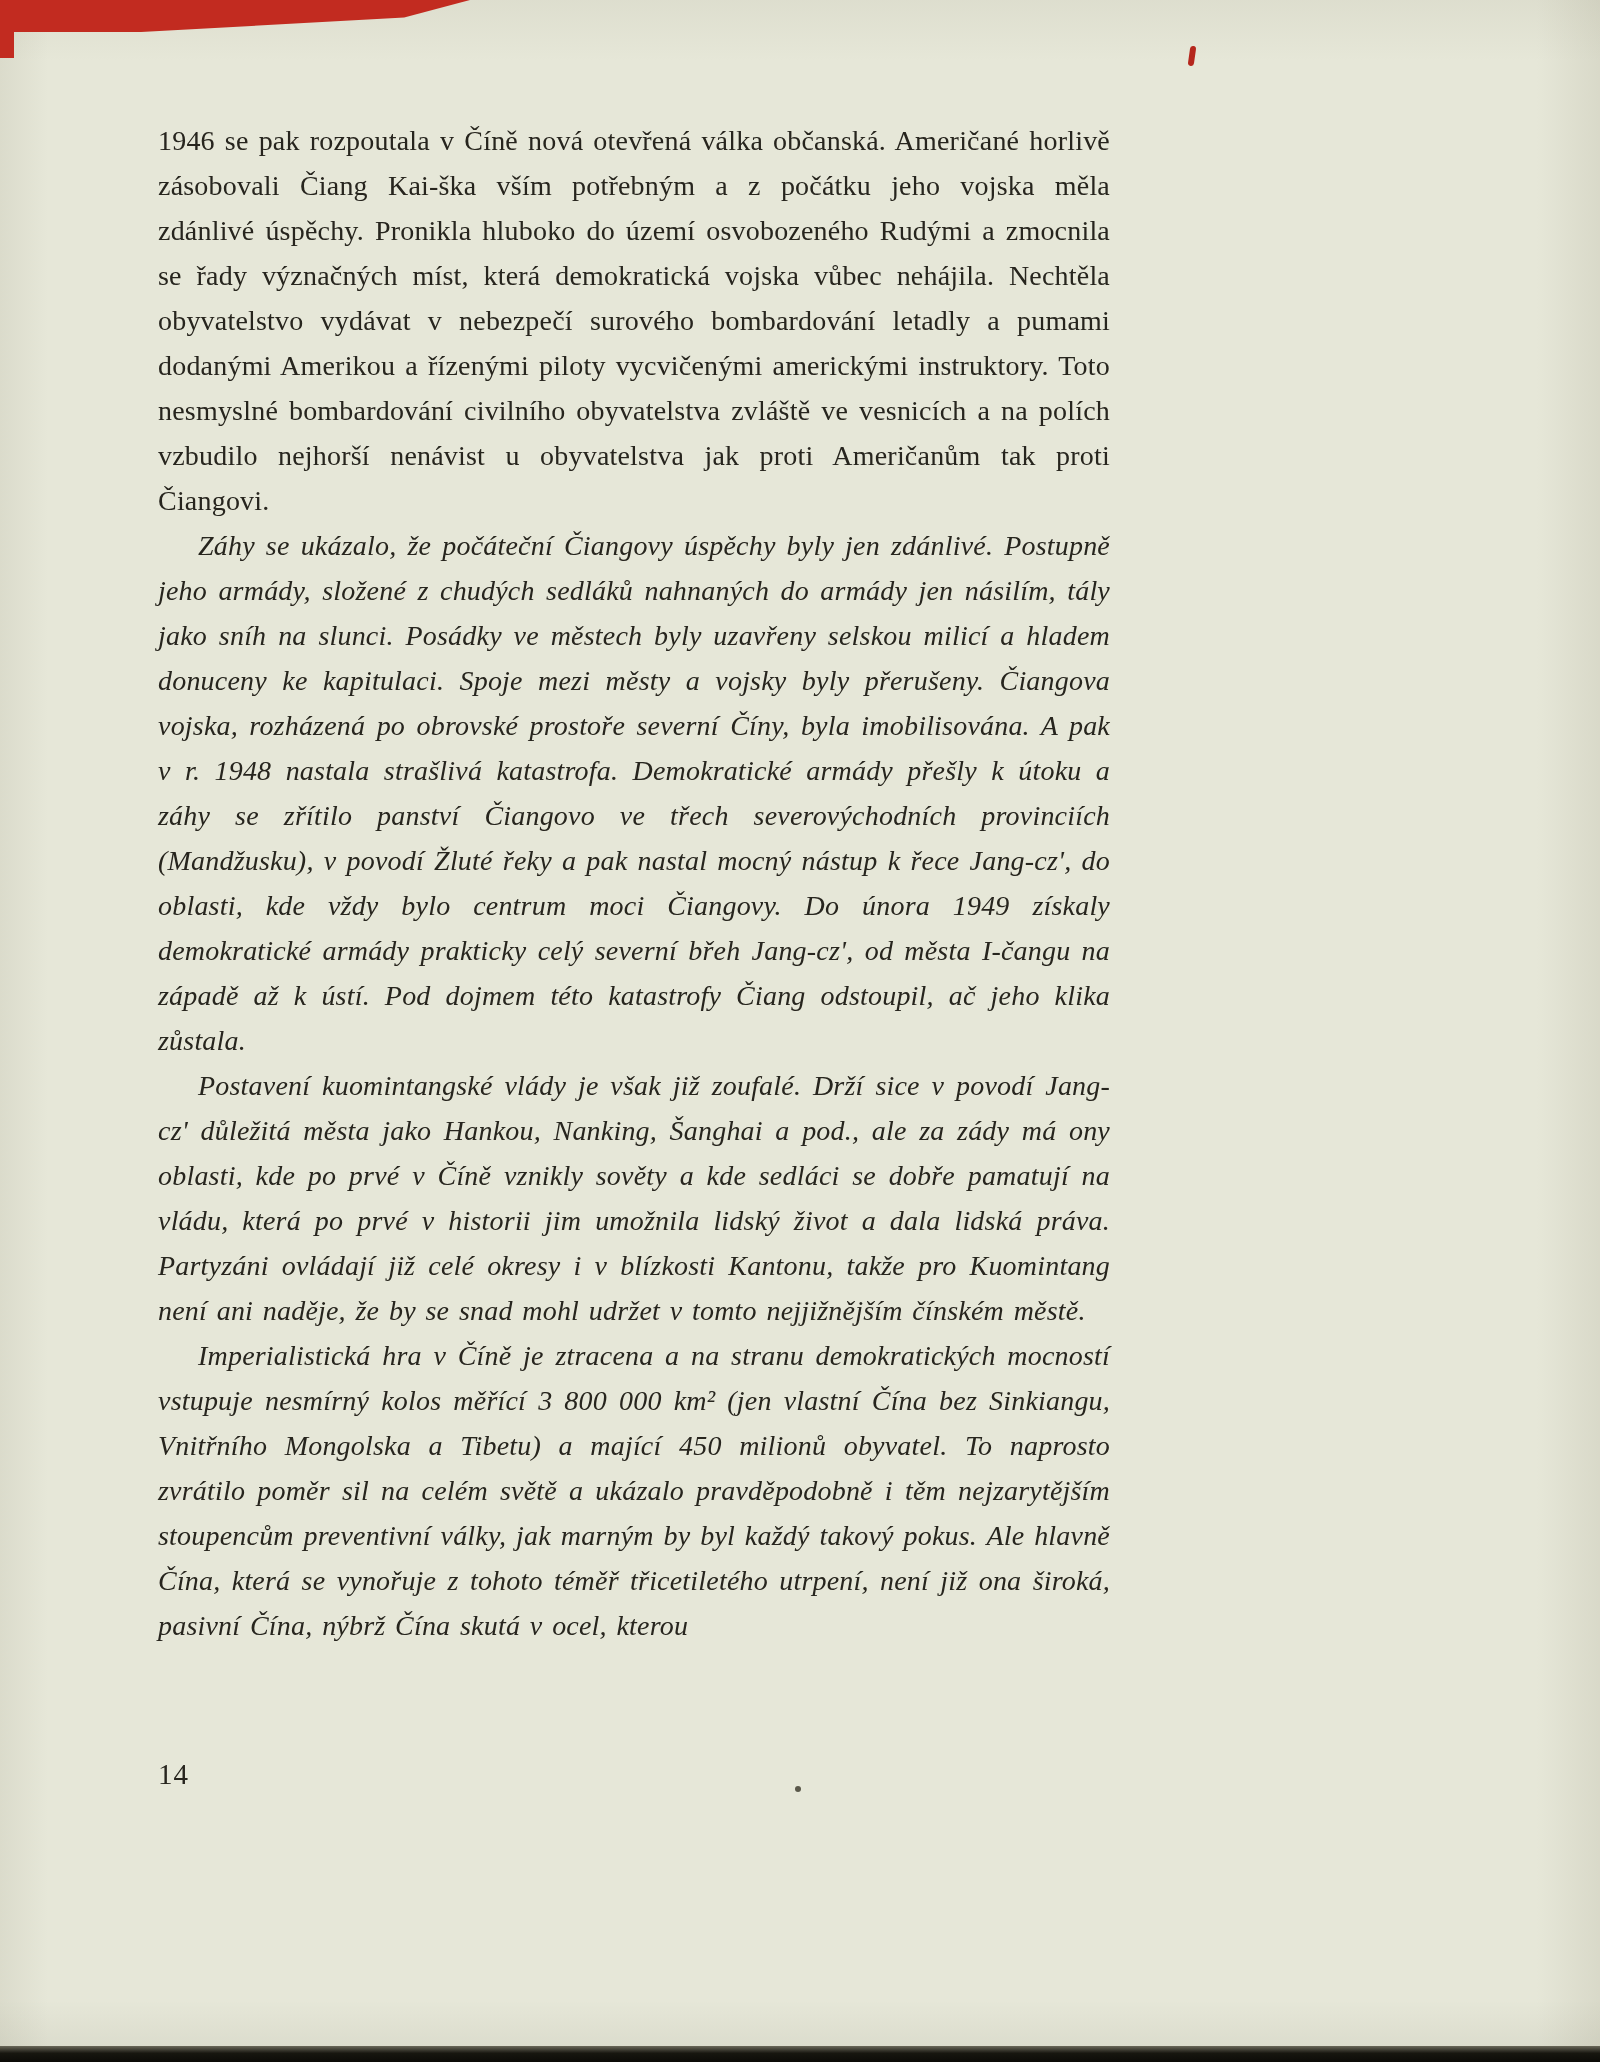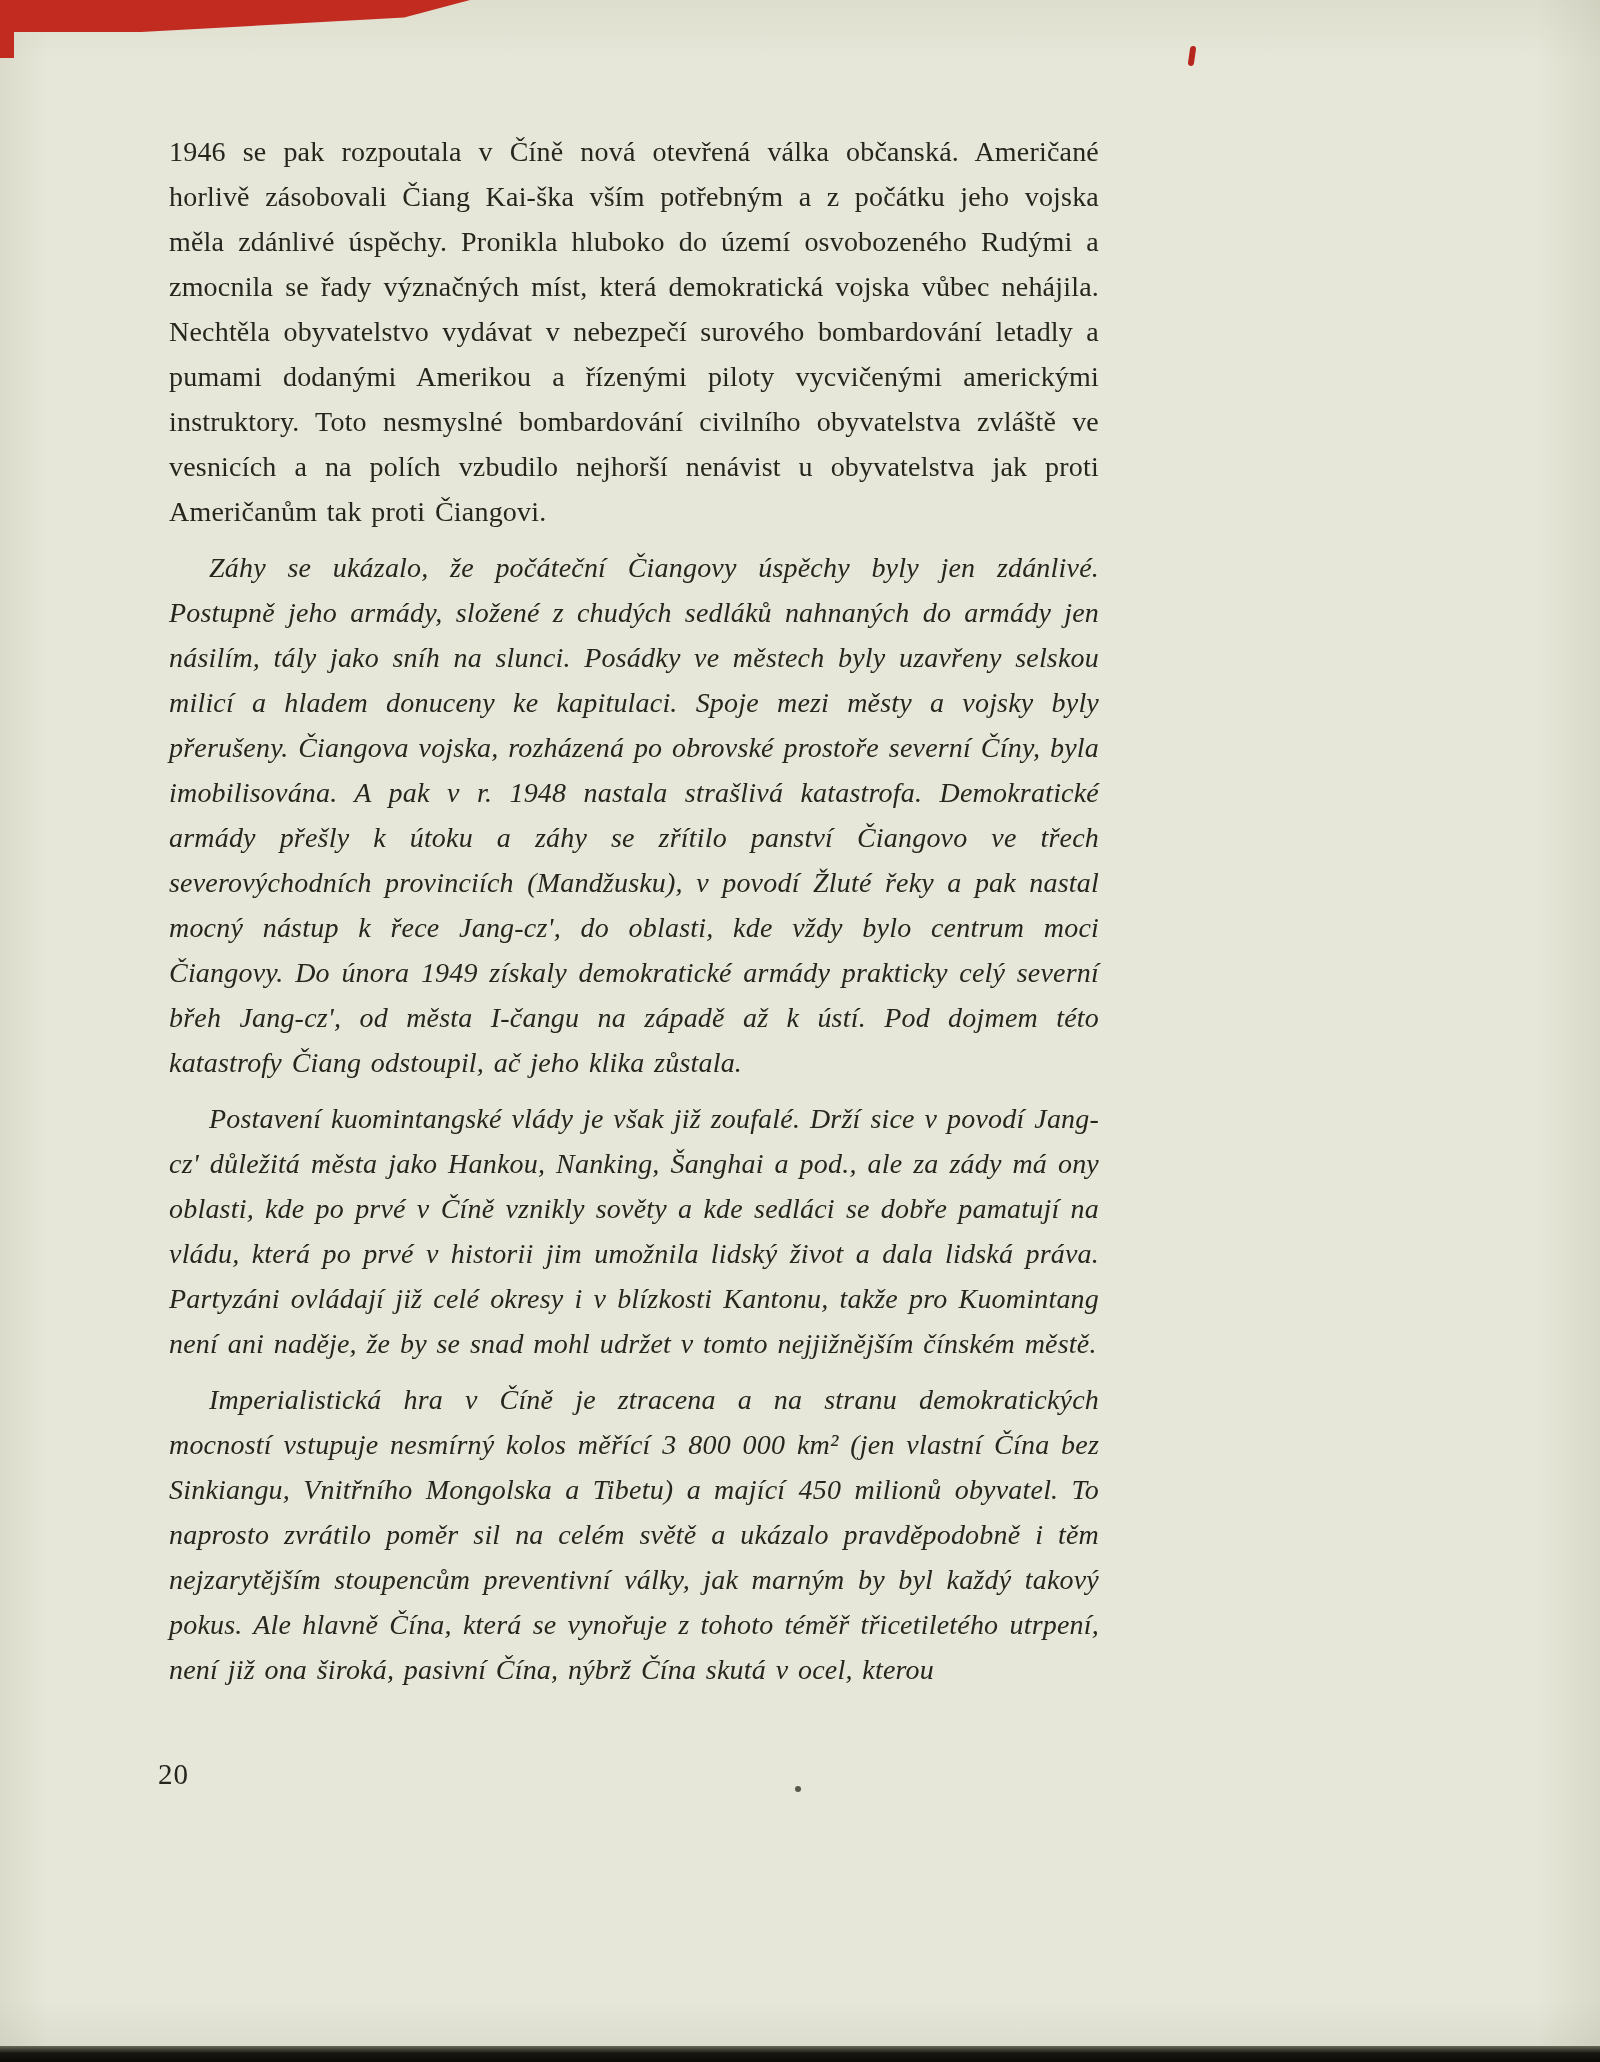--- a/index.html
+++ b/index.html
@@ -28,21 +28,21 @@
     top: 118px;
     width: 952px;
     color: #27251e;
     font-size: 28px;
     line-height: 45px;
     text-align: justify;
     word-spacing: 2.5px;
     letter-spacing: 0.2px;
   }
   .text-block p {
-    margin: 11px;
+    margin: 0;
   }
   .text-block p.indented {
     text-indent: 40px;
     font-style: italic;
   }
   .page-number {
     position: absolute;
     left: 158px;
     top: 1758px;
     color: #27251e;
@@ -104,18 +104,18 @@
   <div class="red-left-edge"></div>
   <div class="red-speck"></div>
 
   <div class="text-block">
     <p>1946 se pak rozpoutala v Číně nová otevřená válka občanská. Američané horlivě zásobovali Čiang Kai-ška vším potřebným a z počátku jeho vojska měla zdánlivé úspěchy. Pronikla hluboko do území osvobozeného Rudými a zmocnila se řady význačných míst, která demokratická vojska vůbec nehájila. Nechtěla obyvatelstvo vydávat v nebezpečí surového bombardování letadly a pumami dodanými Amerikou a řízenými piloty vycvičenými americkými instruktory. Toto nesmyslné bombardování civilního obyvatelstva zvláště ve vesnicích a na polích vzbudilo nejhorší nenávist u obyvatelstva jak proti Američanům tak proti Čiangovi.</p>
     <p class="indented">Záhy se ukázalo, že počáteční Čiangovy úspěchy byly jen zdánlivé. Postupně jeho armády, složené z chudých sedláků nahnaných do armády jen násilím, tály jako sníh na slunci. Posádky ve městech byly uzavřeny selskou milicí a hladem donuceny ke kapitulaci. Spoje mezi městy a vojsky byly přerušeny. Čiangova vojska, rozházená po obrovské prostoře severní Číny, byla imobilisována. A pak v r. 1948 nastala strašlivá katastrofa. Demokratické armády přešly k útoku a záhy se zřítilo panství Čiangovo ve třech severovýchodních provinciích (Mandžusku), v povodí Žluté řeky a pak nastal mocný nástup k řece Jang-cz', do oblasti, kde vždy bylo centrum moci Čiangovy. Do února 1949 získaly demokratické armády prakticky celý severní břeh Jang-cz', od města I-čangu na západě až k ústí. Pod dojmem této katastrofy Čiang odstoupil, ač jeho klika zůstala.</p>
     <p class="indented">Postavení kuomintangské vlády je však již zoufalé. Drží sice v povodí Jang-cz' důležitá města jako Hankou, Nanking, Šanghai a pod., ale za zády má ony oblasti, kde po prvé v Číně vznikly sověty a kde sedláci se dobře pamatují na vládu, která po prvé v historii jim umožnila lidský život a dala lidská práva. Partyzáni ovládají již celé okresy i v blízkosti Kantonu, takže pro Kuomintang není ani naděje, že by se snad mohl udržet v tomto nejjižnějším čínském městě.</p>
     <p class="indented">Imperialistická hra v Číně je ztracena a na stranu demokratických mocností vstupuje nesmírný kolos měřící 3 800 000 km² (jen vlastní Čína bez Sinkiangu, Vnitřního Mongolska a Tibetu) a mající 450 milionů obyvatel. To naprosto zvrátilo poměr sil na celém světě a ukázalo pravděpodobně i těm nejzarytějším stoupencům preventivní války, jak marným by byl každý takový pokus. Ale hlavně Čína, která se vynořuje z tohoto téměř třicetiletého utrpení, není již ona široká, pasivní Čína, nýbrž Čína skutá v ocel, kterou</p>
   </div>
 
-  <div class="page-number">20</div>
+  <div class="page-number">14</div>
 
   <div class="dark-dot"></div>
   <div class="bottom-band"></div>
 
 </div>
 
 </body></html>

